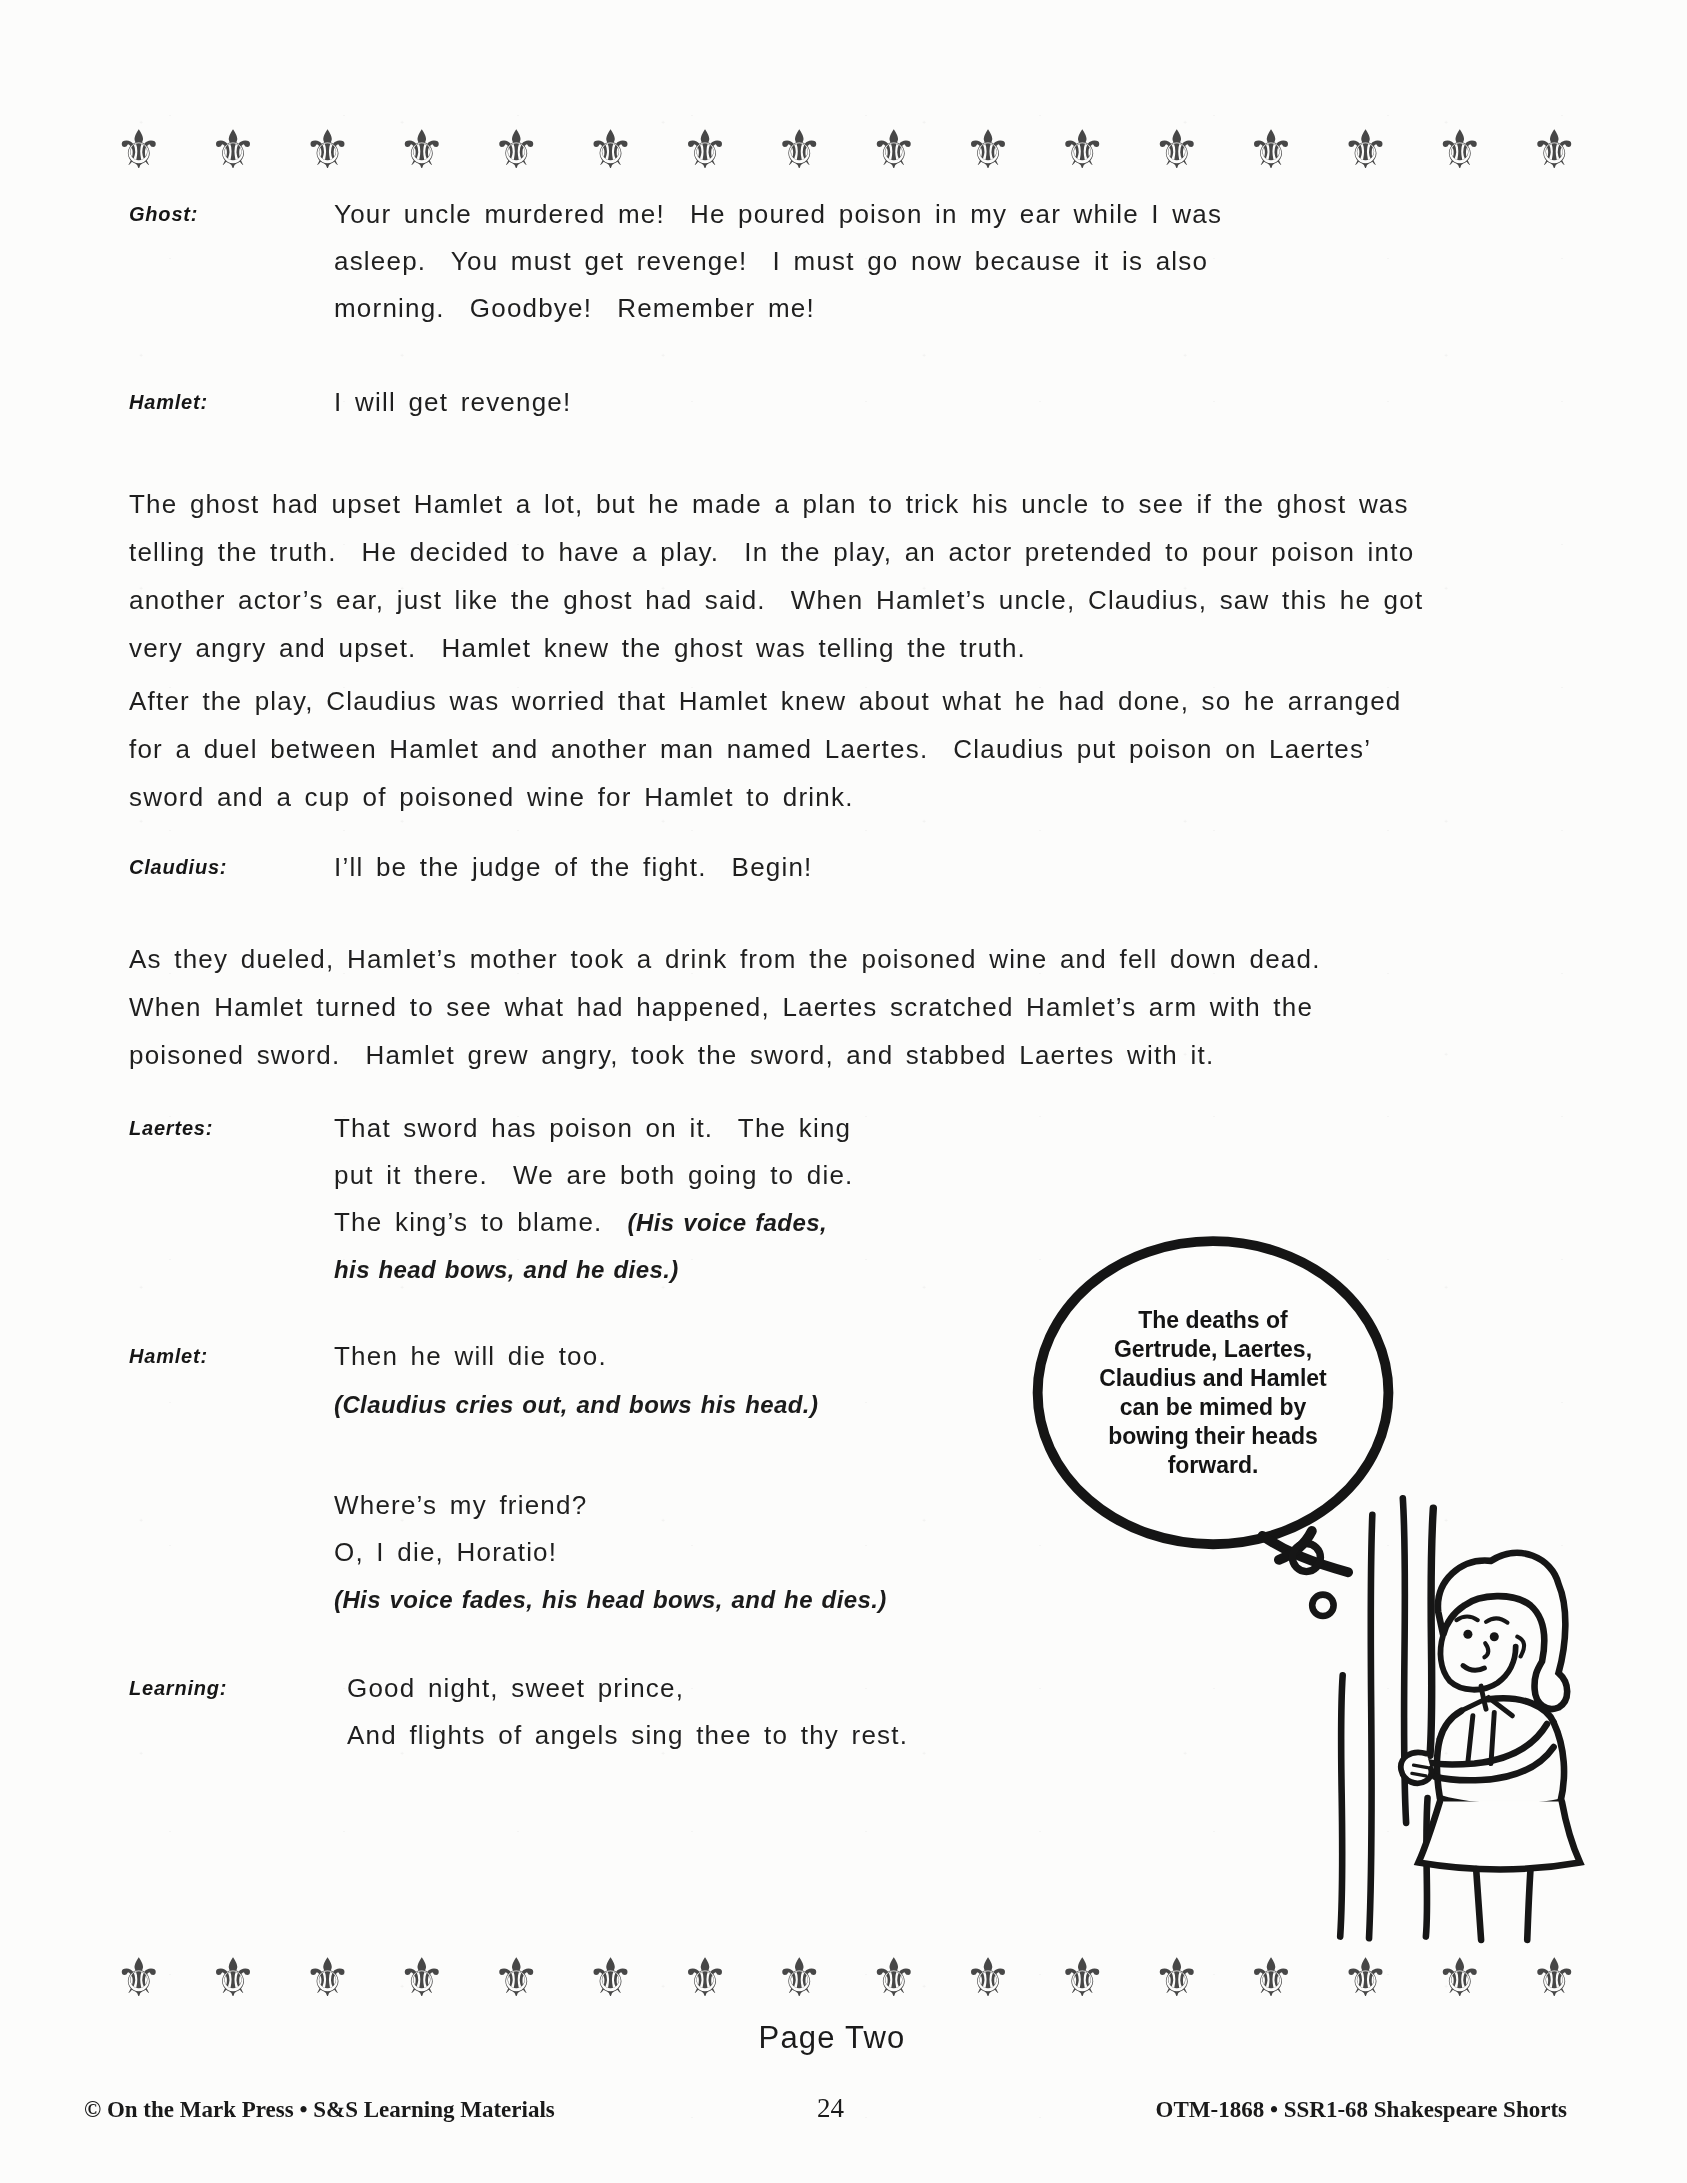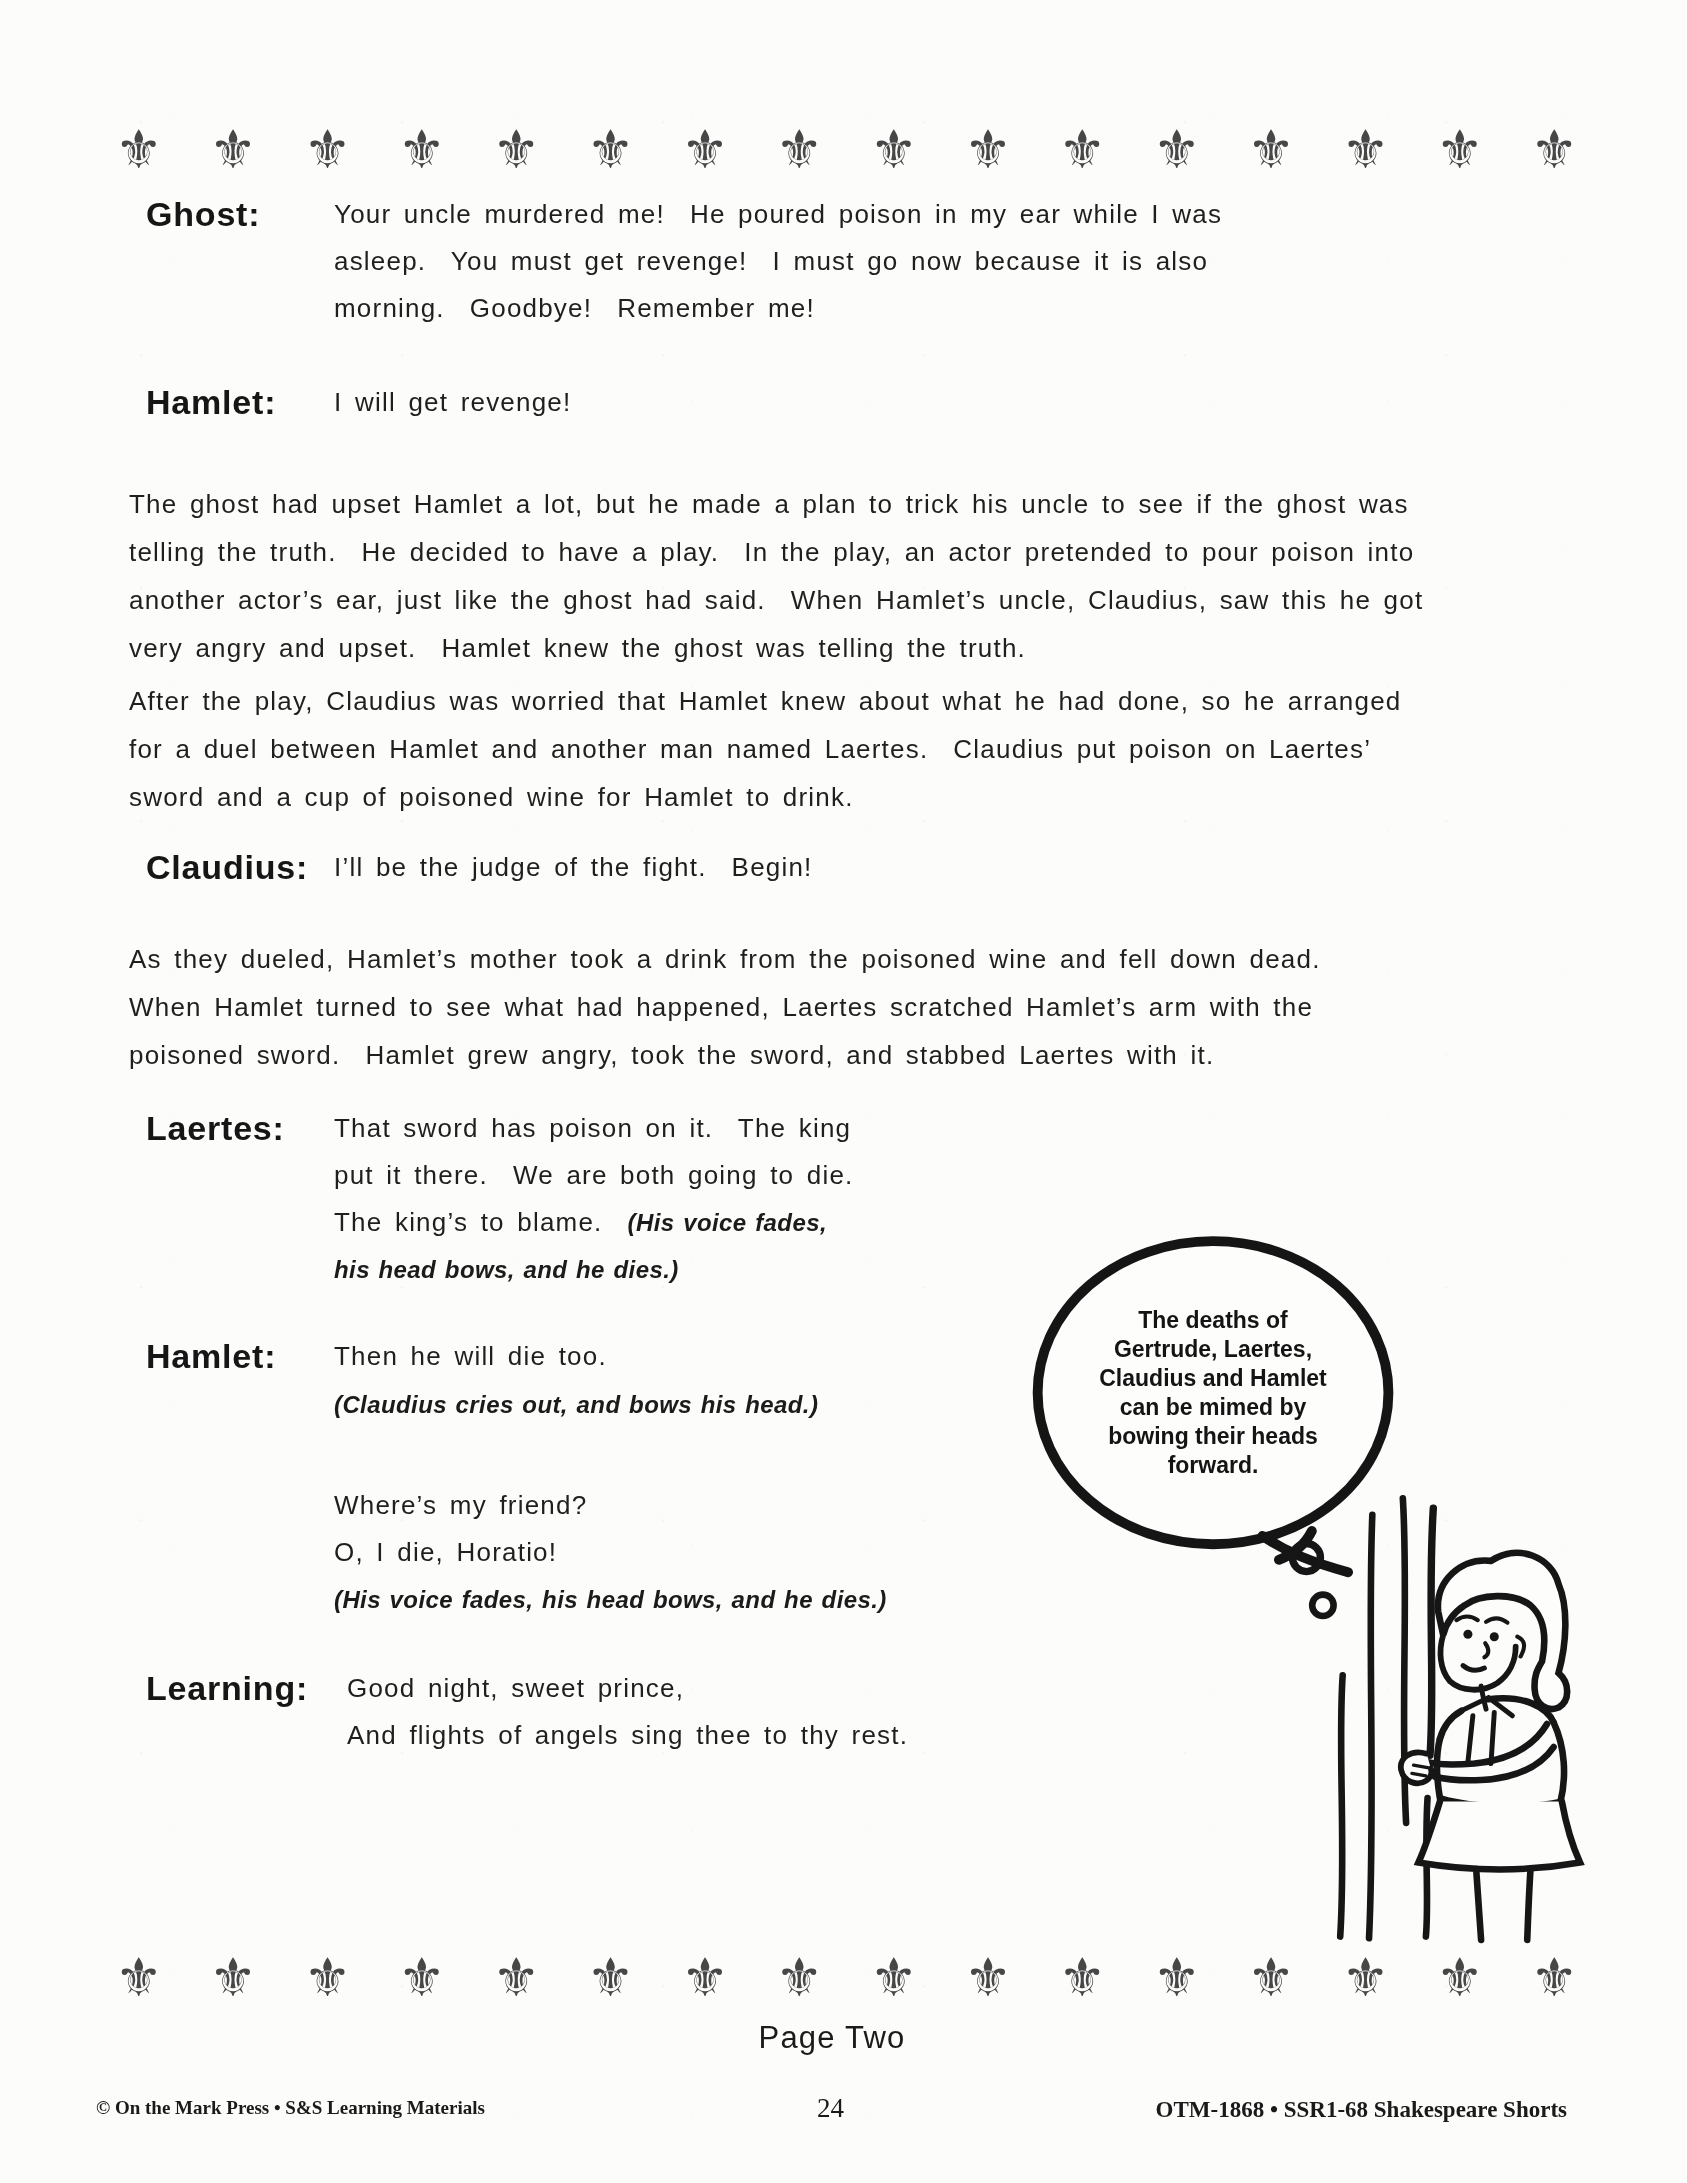--- a/index.html
+++ b/index.html
@@ -15,22 +15,22 @@
     color:#1f1f1f;
   }
   .abs{position:absolute;}
   .ornament{
     left:115px; width:1483px; height:74px; line-height:69px;
     font-family:"DejaVu Sans", sans-serif;
     font-size:53px; color:#474747; word-spacing:30px;
     white-space:nowrap; overflow:hidden; text-align:left;
   }
   .speaker{
-    left:146px; font-size:34px; font-weight:bold; color:#161616;
-    letter-spacing:0.8px; line-height:47px; white-space:pre;
+    left:129px; font-size:20px; font-weight:bold; color:#161616;
+    letter-spacing:0.8px; line-height:47px; white-space:pre;font-style:italic;
   }
   .dialogue{
     left:334px; font-size:26px; line-height:47px; letter-spacing:1.2px;
     word-spacing:4.1px; white-space:pre; color:#1f1f1f;
   }
   .narration{
     left:129px; font-size:26px; line-height:48px; letter-spacing:1.2px;
     word-spacing:4.1px; white-space:pre; color:#1f1f1f;
   }
   .stage{
@@ -41,21 +41,21 @@
     left:1040px; top:1302px; width:346px; height:181px;
     font-size:23px; font-weight:bold; line-height:29px;
     text-align:center; white-space:pre; color:#141414;
     display:flex; align-items:center; justify-content:center;
   }
   .page-label{
     left:0; top:2020px; width:1664px; text-align:center;
     font-size:31px; letter-spacing:1.2px; color:#1b1b1b; white-space:pre;
   }
   .footer{font-family:"Liberation Serif", serif; color:#1a1a1a; white-space:pre;}
-  .footer-left{left:96px; top:2097px; font-size:19px; font-weight:bold;}
+  .footer-left{left:84px; top:2097px; font-size:23px; font-weight:bold;}
   .footer-center{left:0; top:2093px; width:1661px; text-align:center; font-size:27px;}
   .footer-right{right:120px; top:2097px; font-size:23px; font-weight:bold;}
   svg{display:block;}
 </style>
 </head>
 <body>
 
 <div class="page">
 
   <div class="abs ornament" style="top:115px;">⚜ ⚜ ⚜ ⚜ ⚜ ⚜ ⚜ ⚜ ⚜ ⚜ ⚜ ⚜ ⚜ ⚜ ⚜ ⚜ ⚜</div>

